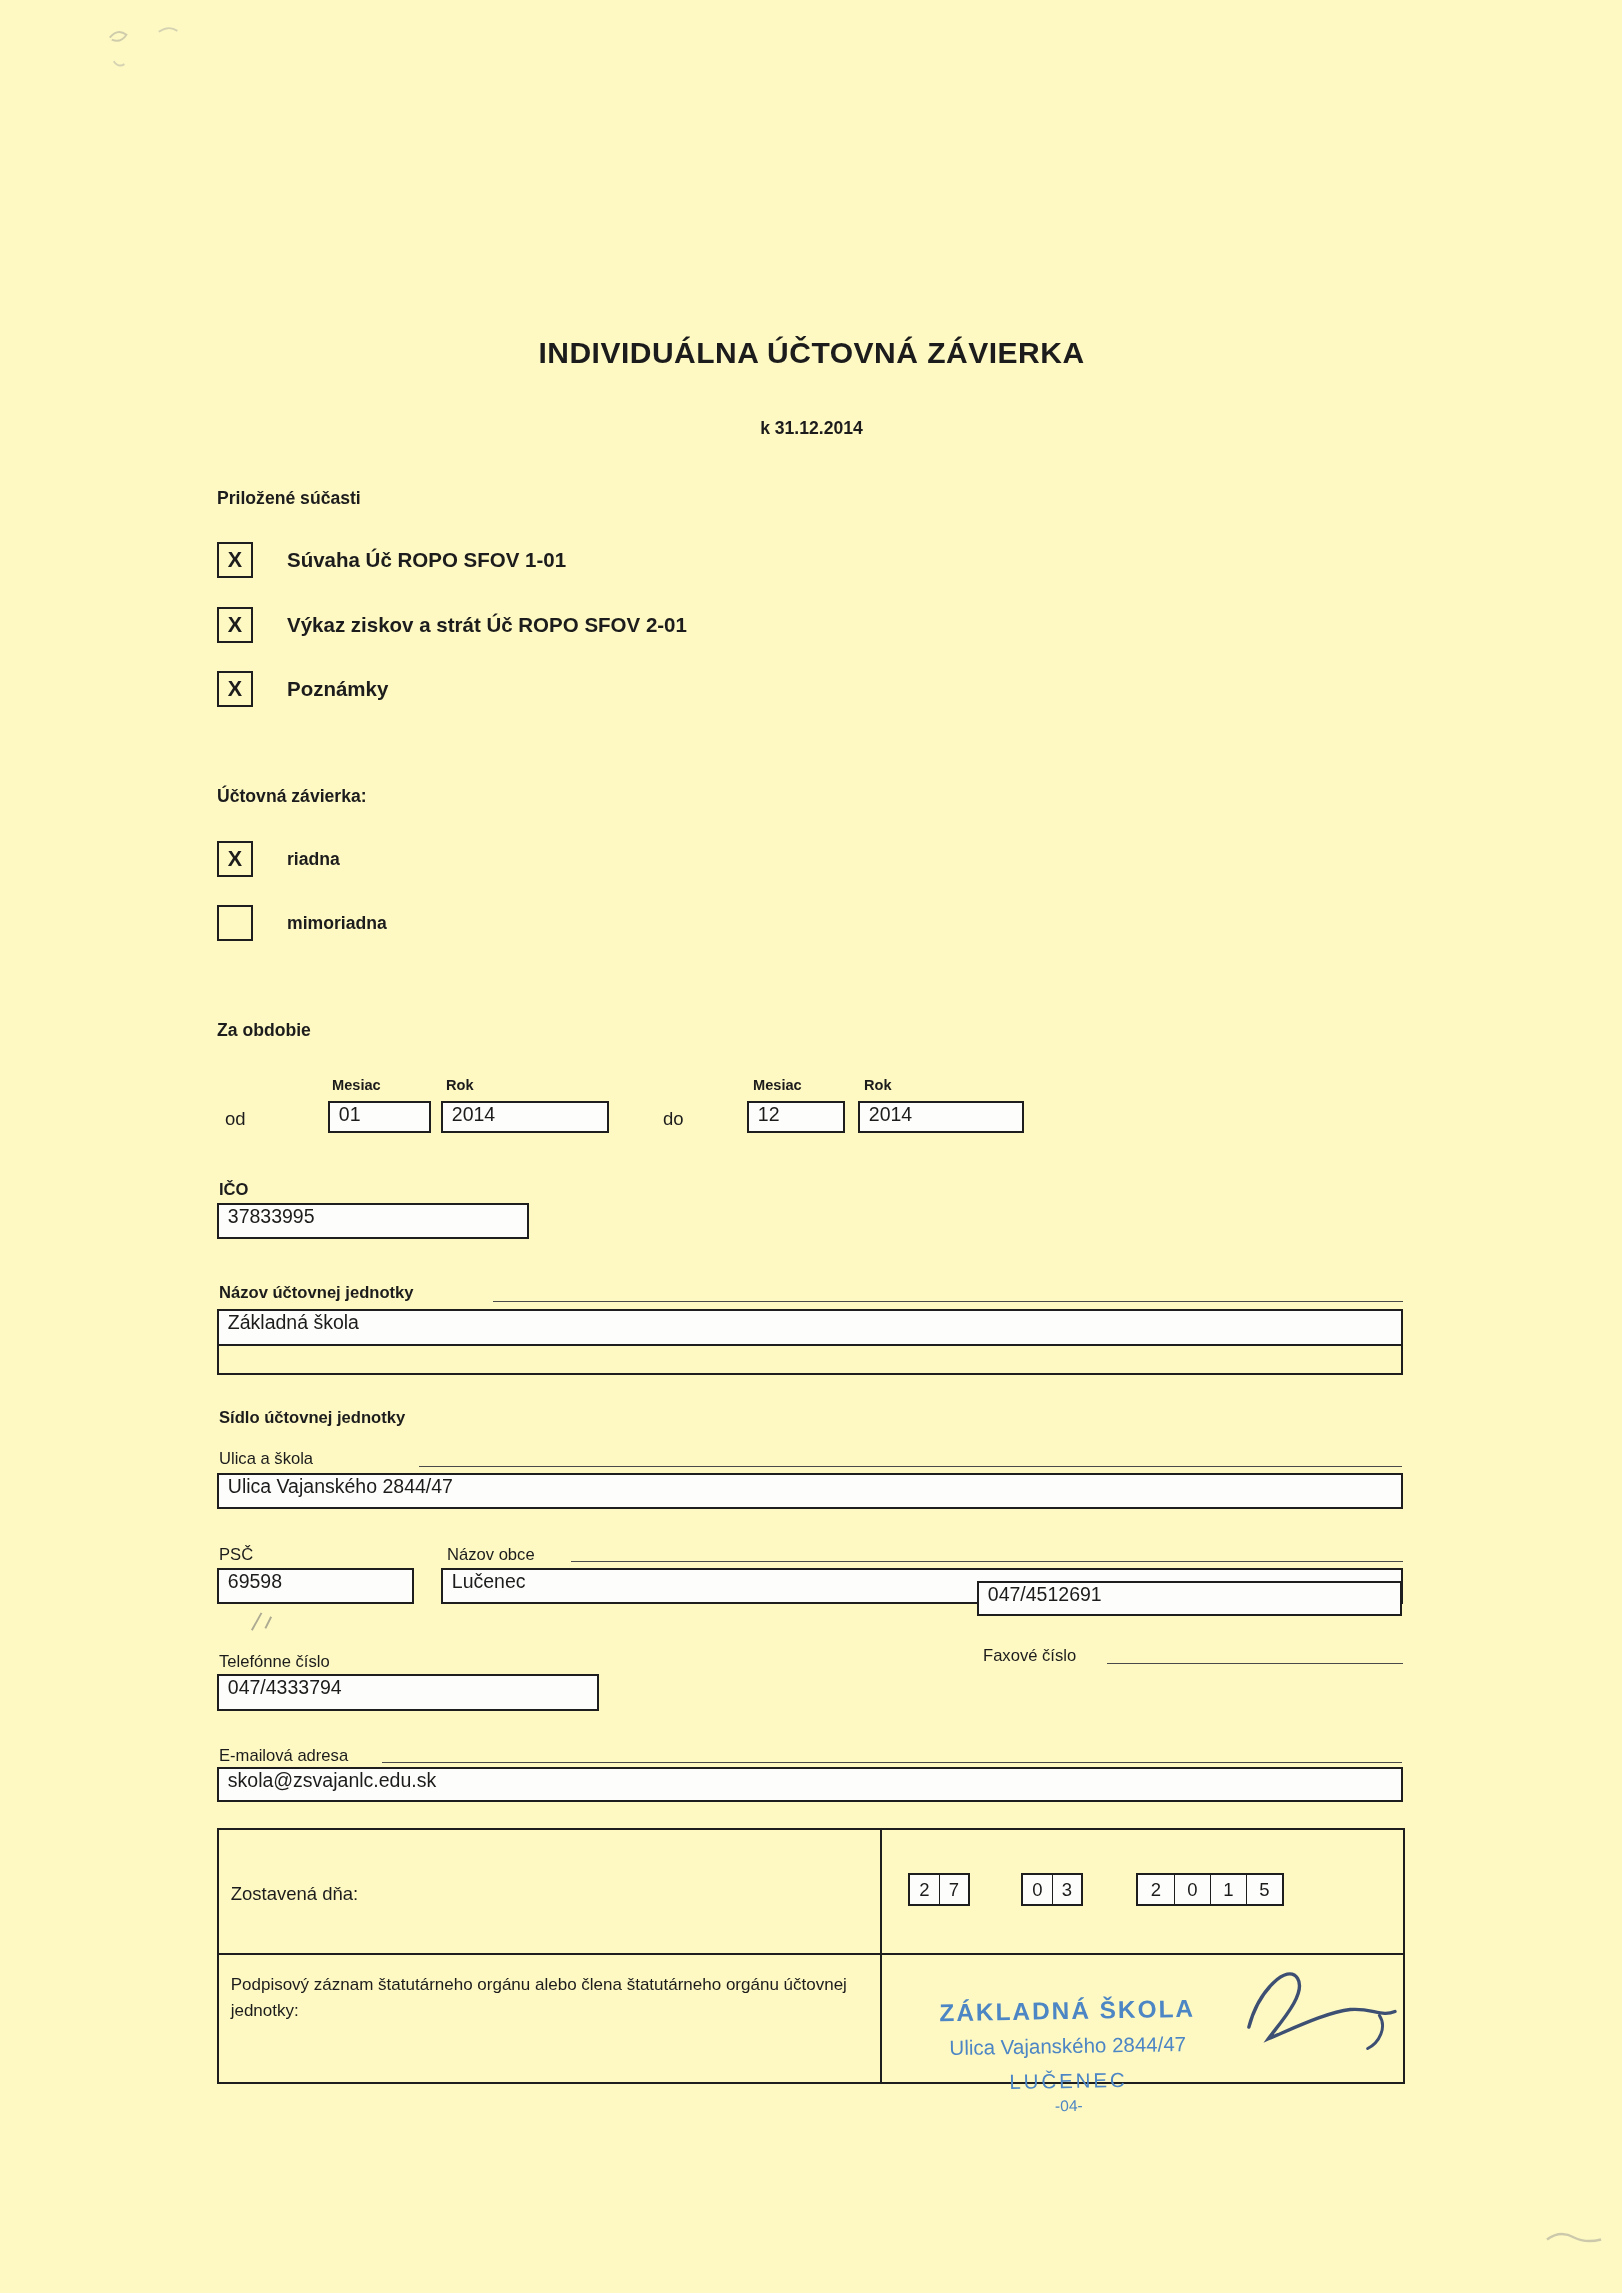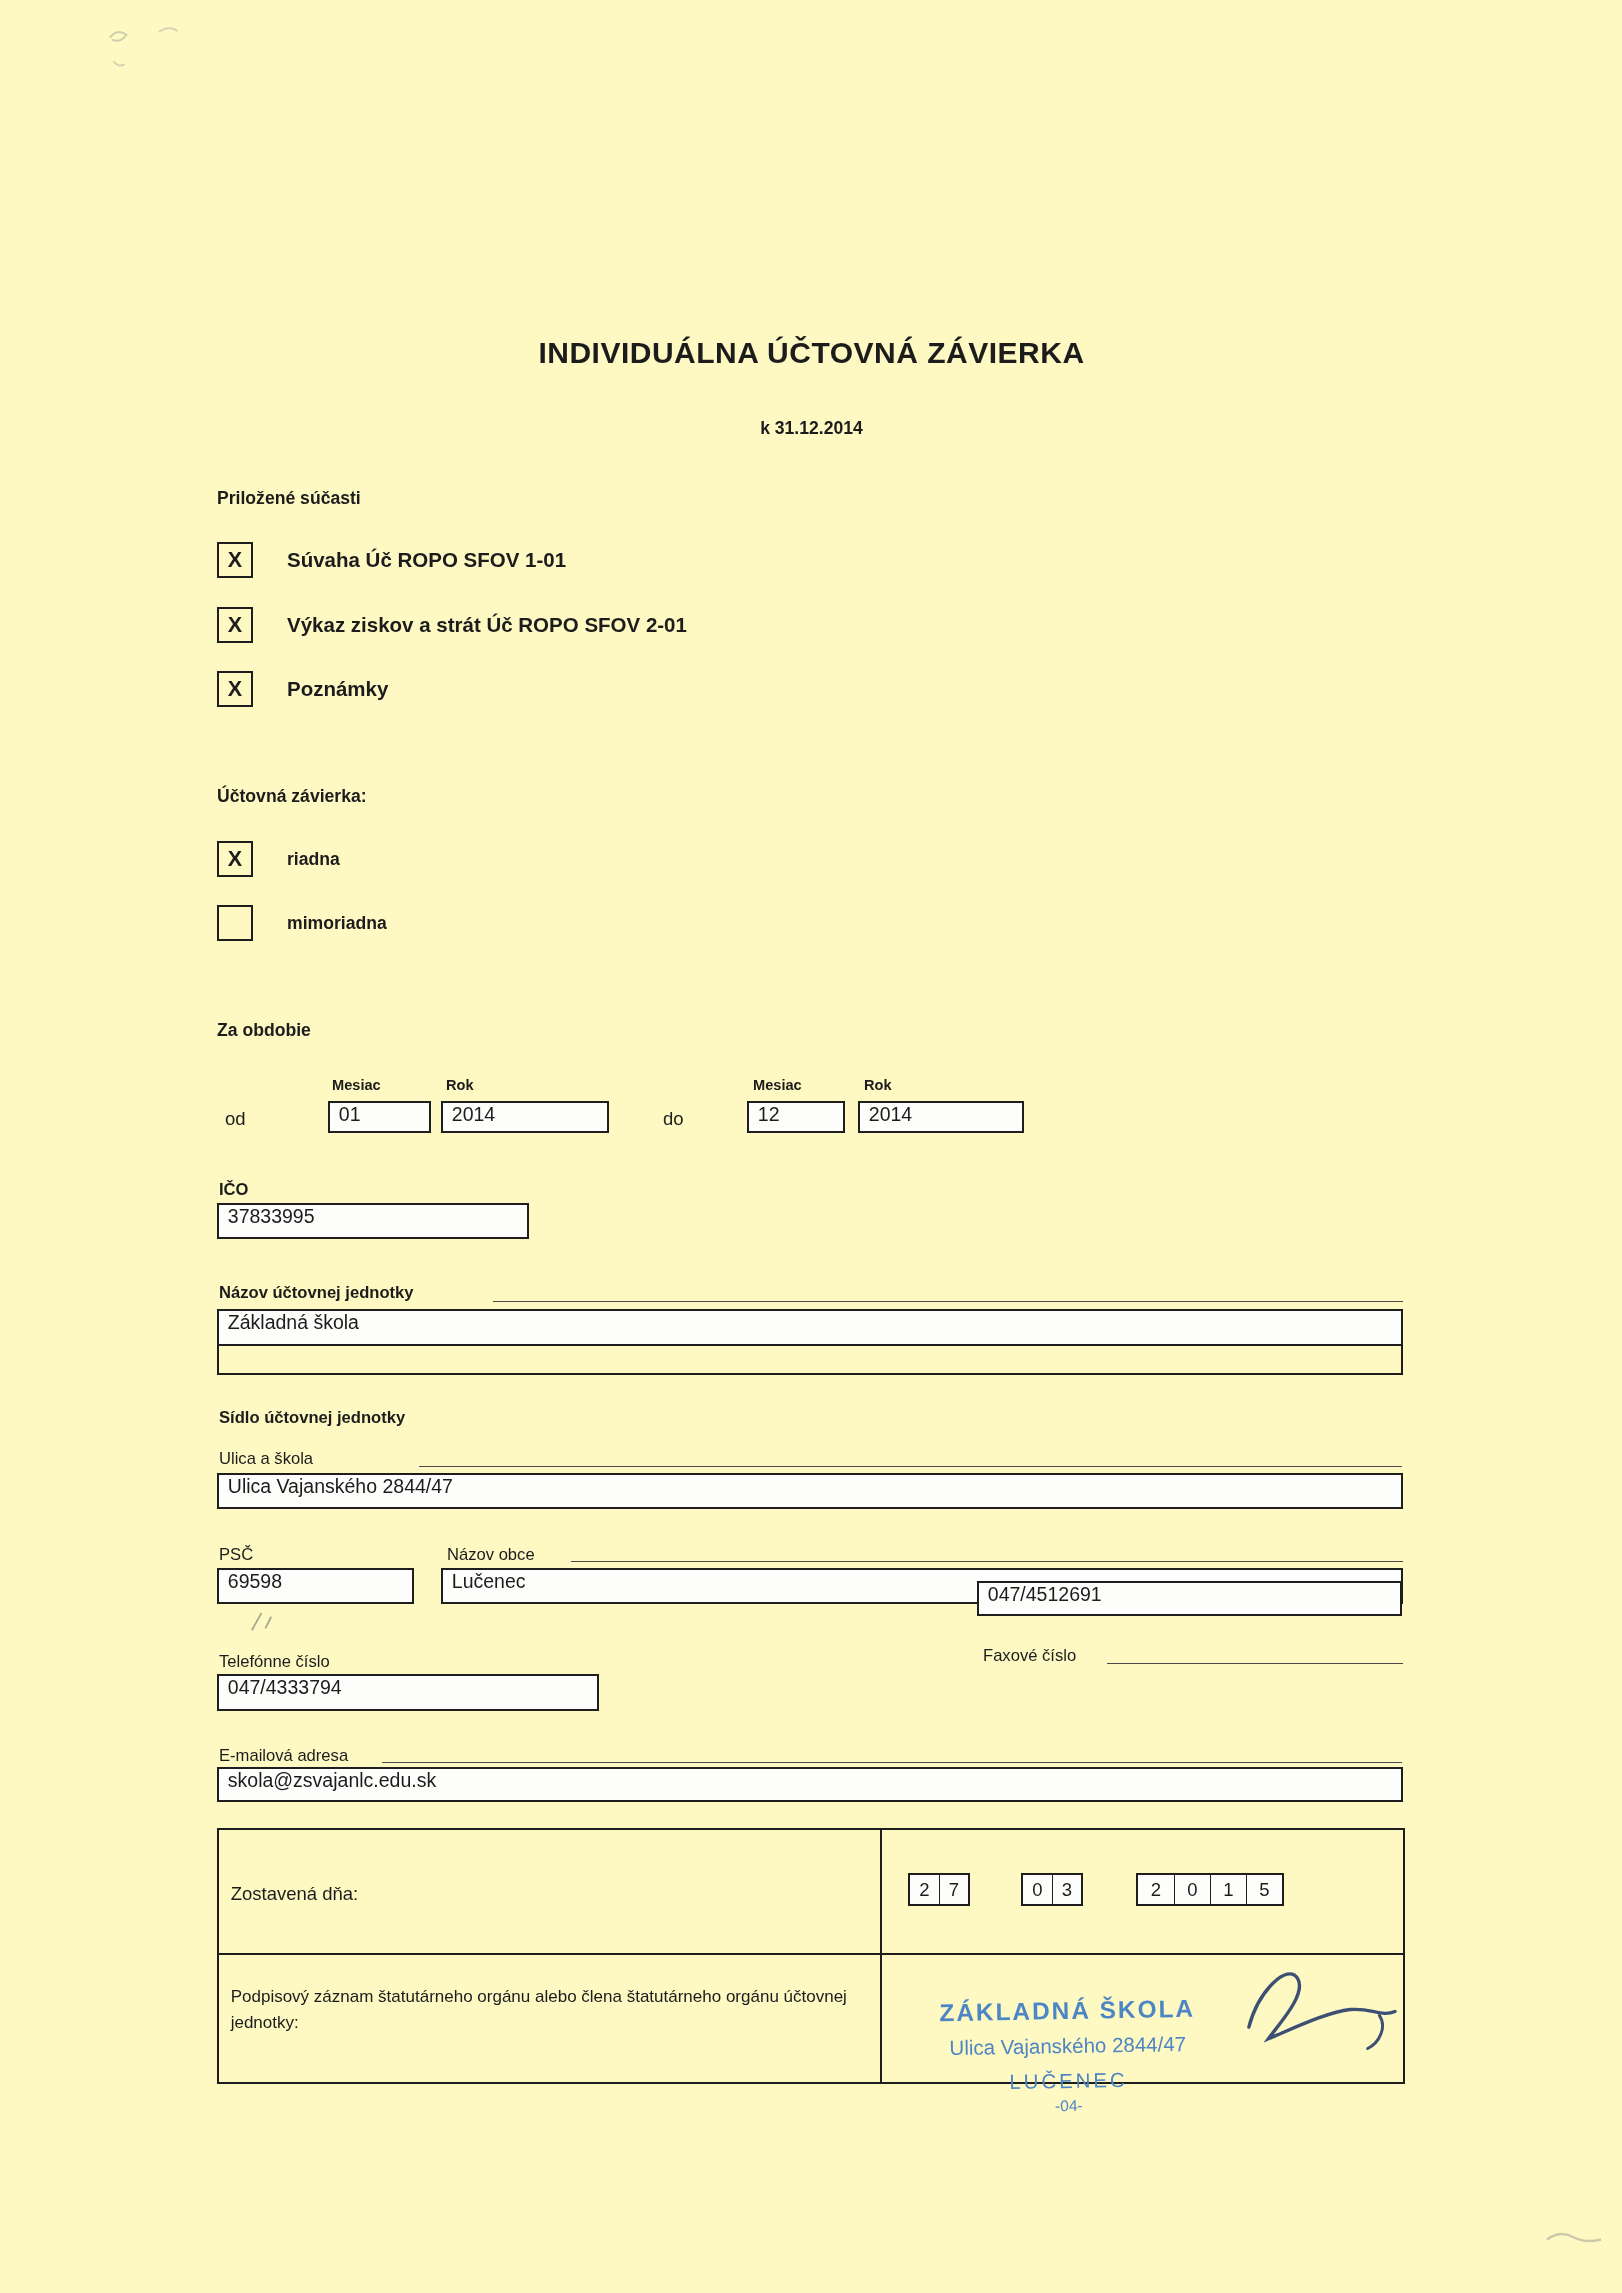--- a/index.html
+++ b/index.html
@@ -34,21 +34,21 @@
               font-size:18.5px; border-left:1.5px solid #1e1e1e; }
   .datecell.wide { width:36px; }
   .datecell:first-child { border-left:none; }
   .stamp { position:absolute; left:644px; top:166px; width:410px; text-align:center;
            color:#4d86c4; transform:rotate(-1deg); }
   .stamp-l1 { font-size:24.4px; font-weight:600; letter-spacing:2px; line-height:29px; }
   .stamp-l2 { font-size:20.5px; line-height:25px; margin-top:7.8px; }
   .stamp-l3 { font-size:20.5px; letter-spacing:2.9px; line-height:25px; margin-top:9.8px; }
   .stamp-l4 { font-size:15.6px; line-height:19.5px; margin-top:3.9px; }
   .siglabel { position:absolute; left:11.7px; top:142px; width:632px;
-              font-size:17px; line-height:1.5;margin-top:12px; }
+              font-size:17px; line-height:1.5; }
 </style>
 </head>
 <body>
 
 <div class="page">
 
   <svg class="abs" style="left:98px; top:17.6px; width:98px; height:59px; opacity:.4" viewBox="0 0 100 60">
     <path d="M12,20 q8,-10 17,-3 q-6,9 -15,5" fill="none" stroke="#8a8a8a" stroke-width="2"></path>
     <path d="M62,14 q10,-7 19,-1" fill="none" stroke="#9a9a9a" stroke-width="2"></path>
     <path d="M16,44 q5,7 11,3" fill="none" stroke="#9a9a9a" stroke-width="2"></path>

